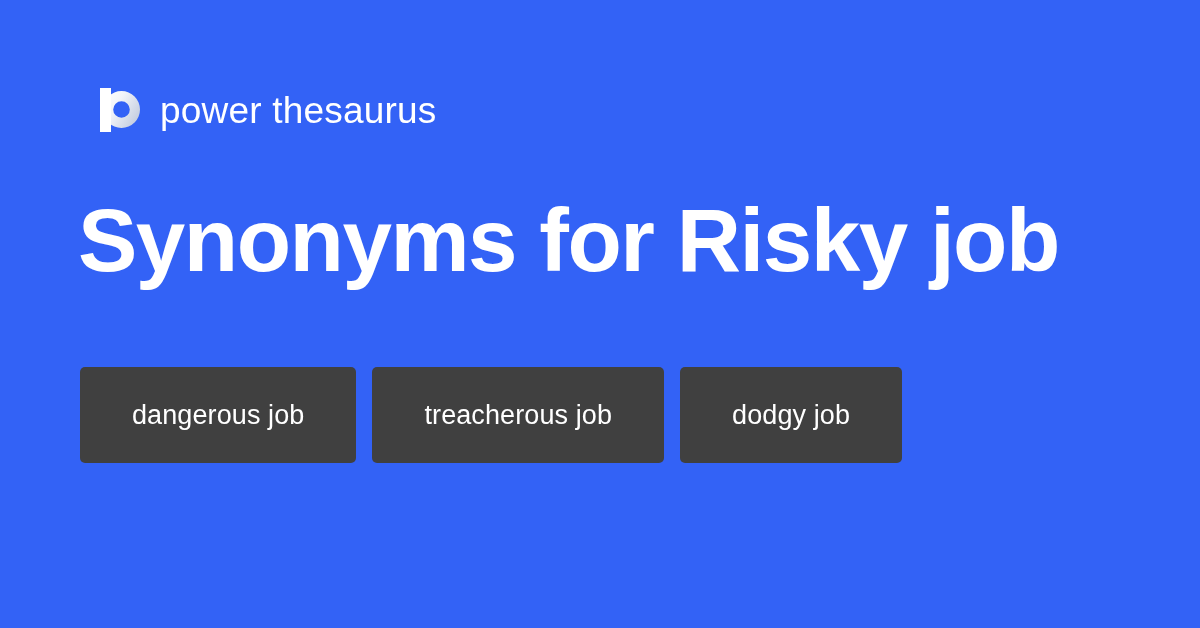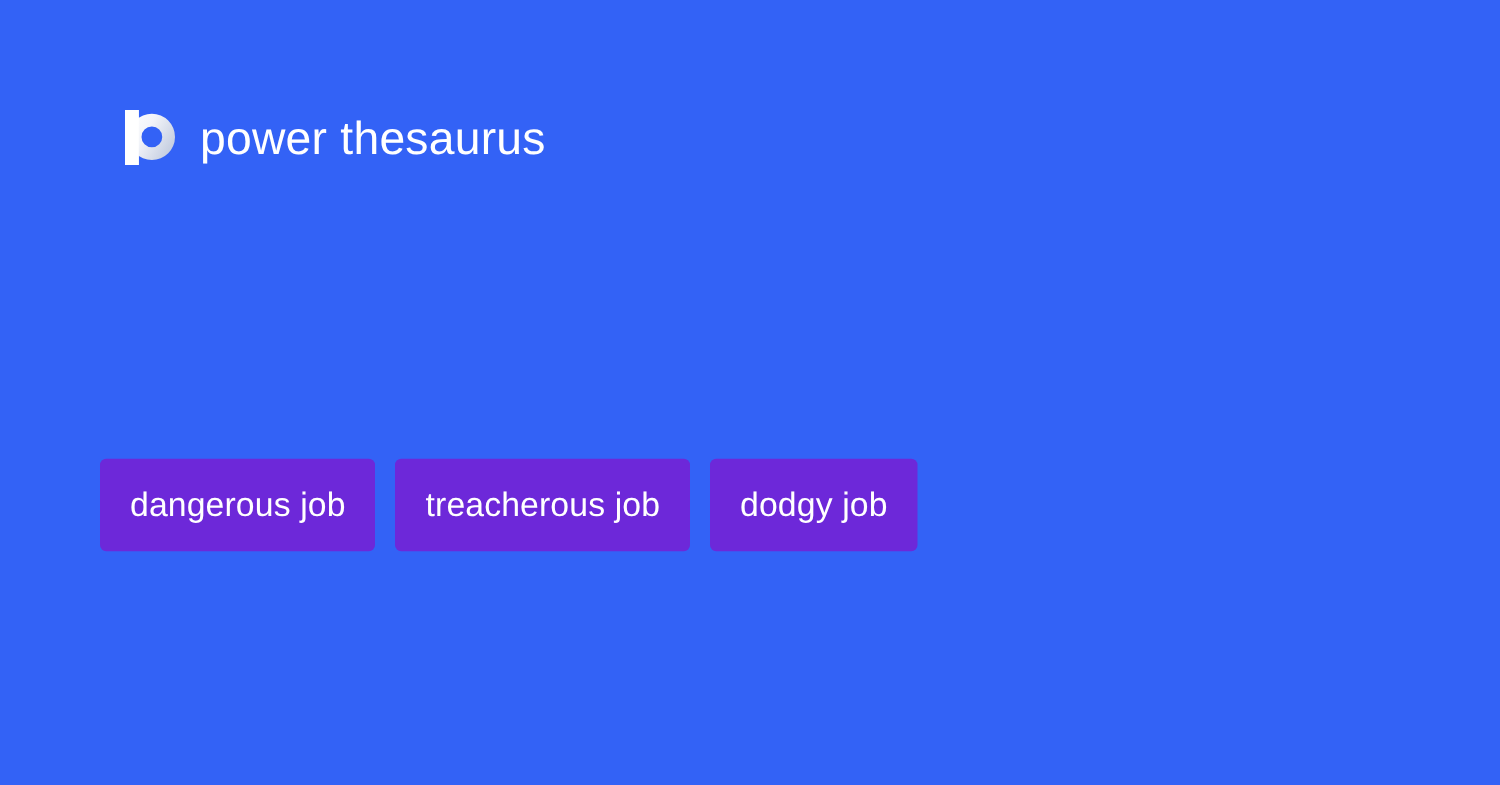--- a/index.html
+++ b/index.html
@@ -72,24 +72,24 @@
     left:80px;
     top:367px;
     width:1040px;
     display:flex;
     flex-wrap:wrap;
     gap:20px 16px;
     align-content:flex-start;
   }
 
   .chip {
-    background:#6d28d9;
+    background:#404040;
     border-radius:5px;
-    height:74px;
-    padding:0 24px;
+    height:96px;
+    padding:0 52px;
     display:flex;
     align-items:center;
     justify-content:center;
     color:#FFFFFF;
     font-size:27px;
     font-weight:400;
     line-height:1;
     letter-spacing:0.1px;
     white-space:nowrap;
   }
@@ -114,20 +114,21 @@
 
         <path d="M21.5 3 A18.5 18.5 0 1 1 21.5 40 A18.5 18.5 0 1 1 21.5 3 Z
                  M21.5 13.2 A8.3 8.3 0 1 0 21.5 29.8 A8.3 8.3 0 1 0 21.5 13.2 Z" fill="url(#logoGrad)" fill-rule="evenodd"></path>
 
         <rect x="0" y="0" width="11" height="44" fill="#FFFFFF"></rect>
       </svg>
     </span>
     <span class="brand-word">power thesaurus</span>
   </div>
 
+  <h1 class="title">Synonyms for Risky job</h1>
 
   <div class="chips">
     <div class="chip">dangerous job</div>
     <div class="chip">treacherous job</div>
     <div class="chip">dodgy job</div>
   </div>
 
 </div>
 
 </body></html>

